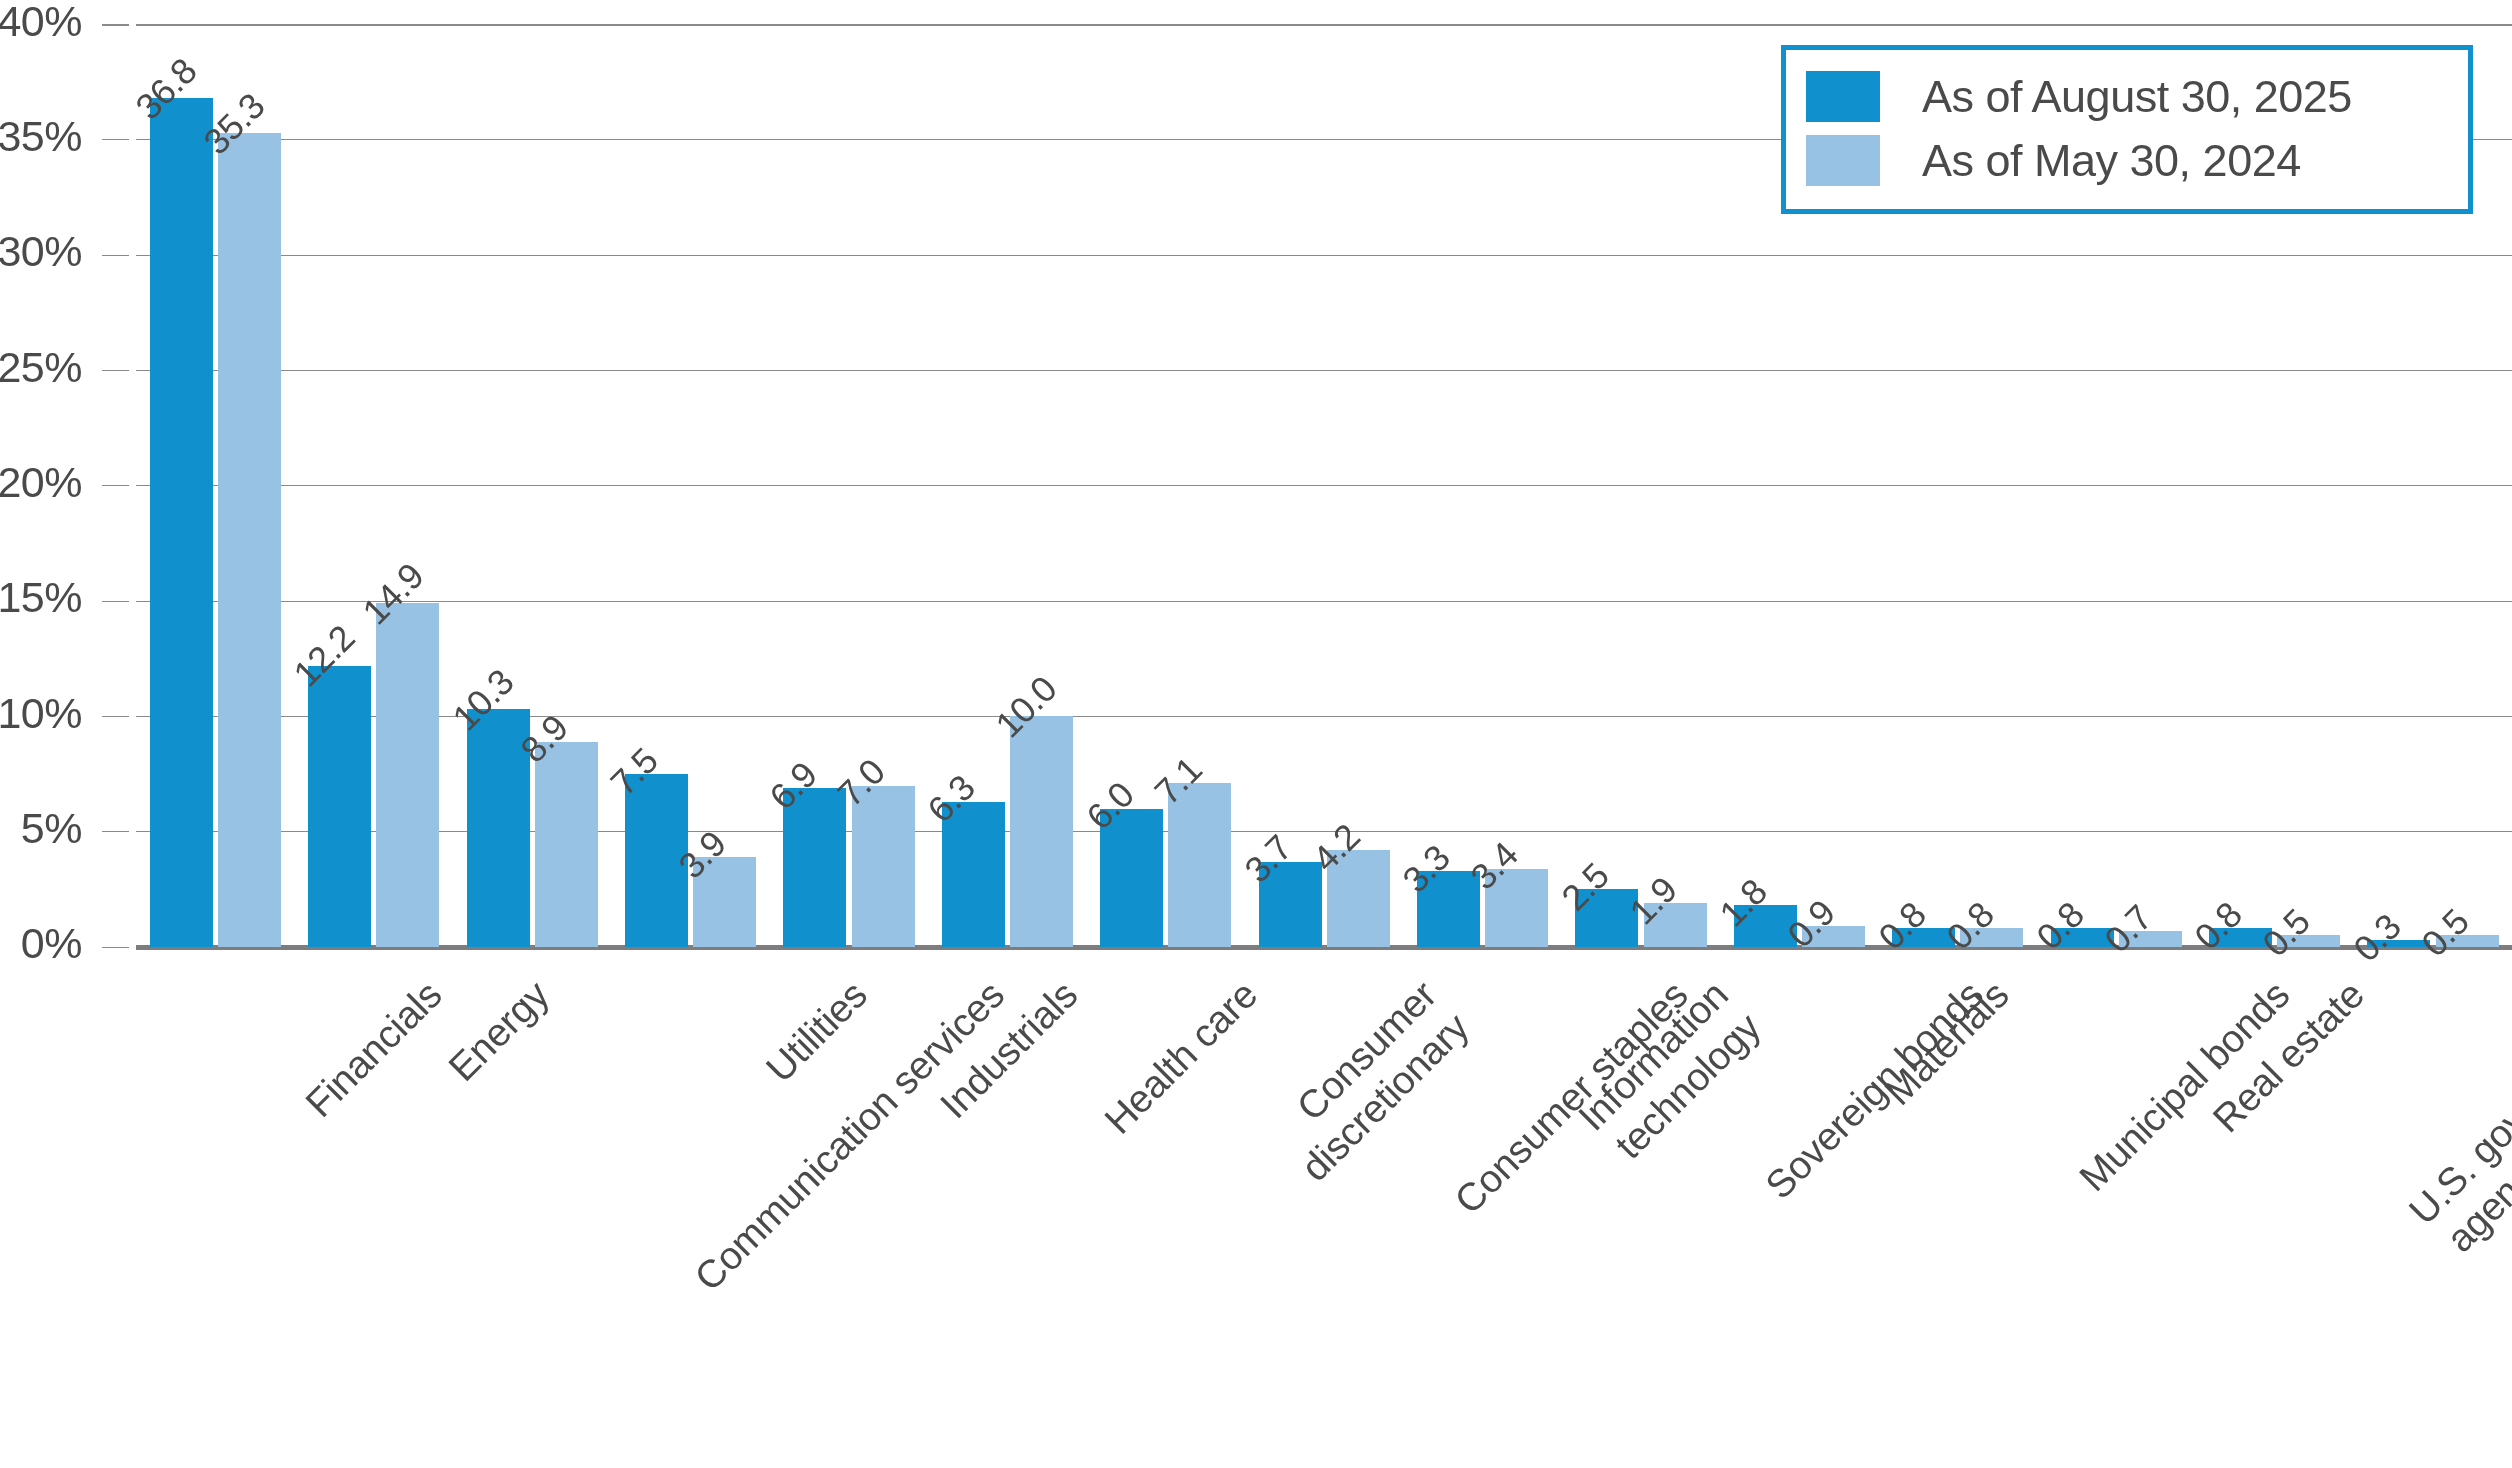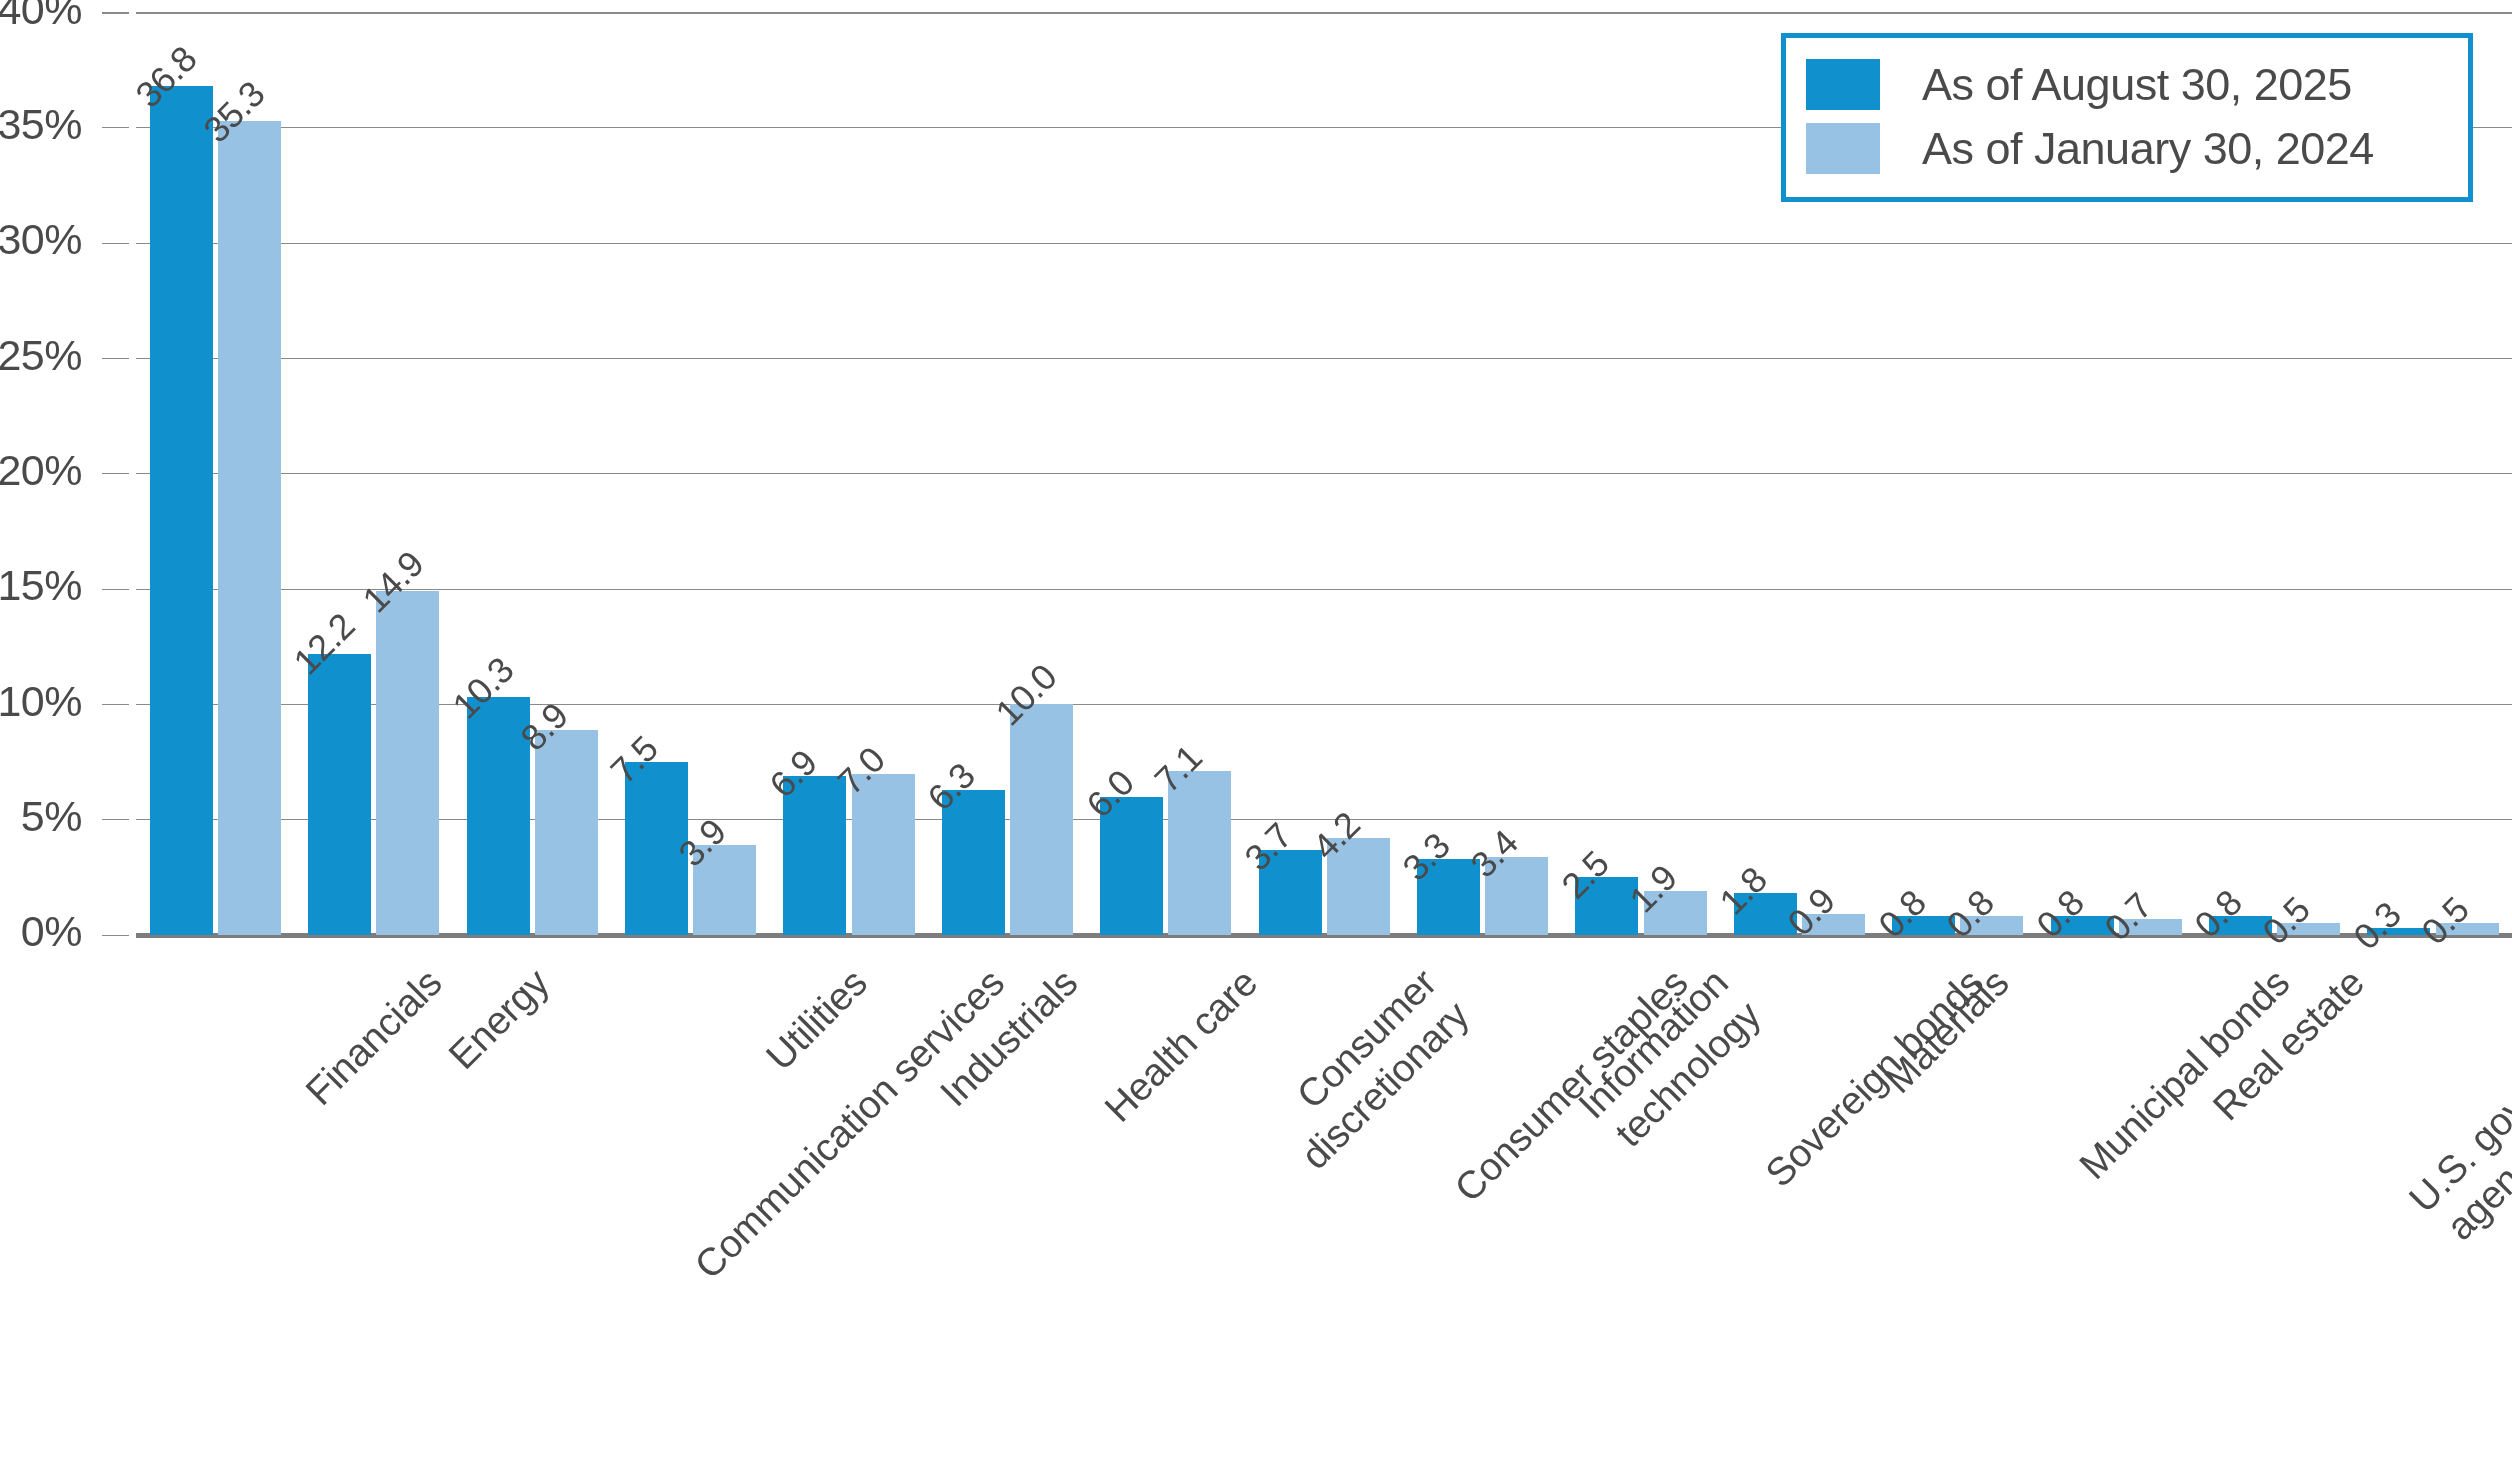--- a/index.html
+++ b/index.html
@@ -10,21 +10,21 @@
   body {
     width: 2512px;
     height: 1468px;
     font-family: "Liberation Sans", sans-serif;
     overflow: hidden;
     position: relative;
   }
 
   #chart-root {
     position: absolute;
-    left: 0; top: 0;
+    left: 0; top: 12px;
     width: 2512px;
     height: 1144px;
   }
 
   
   .plot-area {
     position: absolute;
     left: 136px;
     top: 12.7px;
     width: 2376px;
@@ -288,18 +288,18 @@
       </div>
     </div>
 
   <div class="legend" id="legend">
     <div class="legend-row">
       <span class="legend-swatch s0"></span>
       <span class="legend-label">As of August 30, 2025</span>
     </div>
     <div class="legend-row">
       <span class="legend-swatch s1"></span>
-      <span class="legend-label">As of January 30, 2024</span>
+      <span class="legend-label">As of May 30, 2024</span>
     </div>
   </div>
 
 </div>
 
 
 </body></html>

